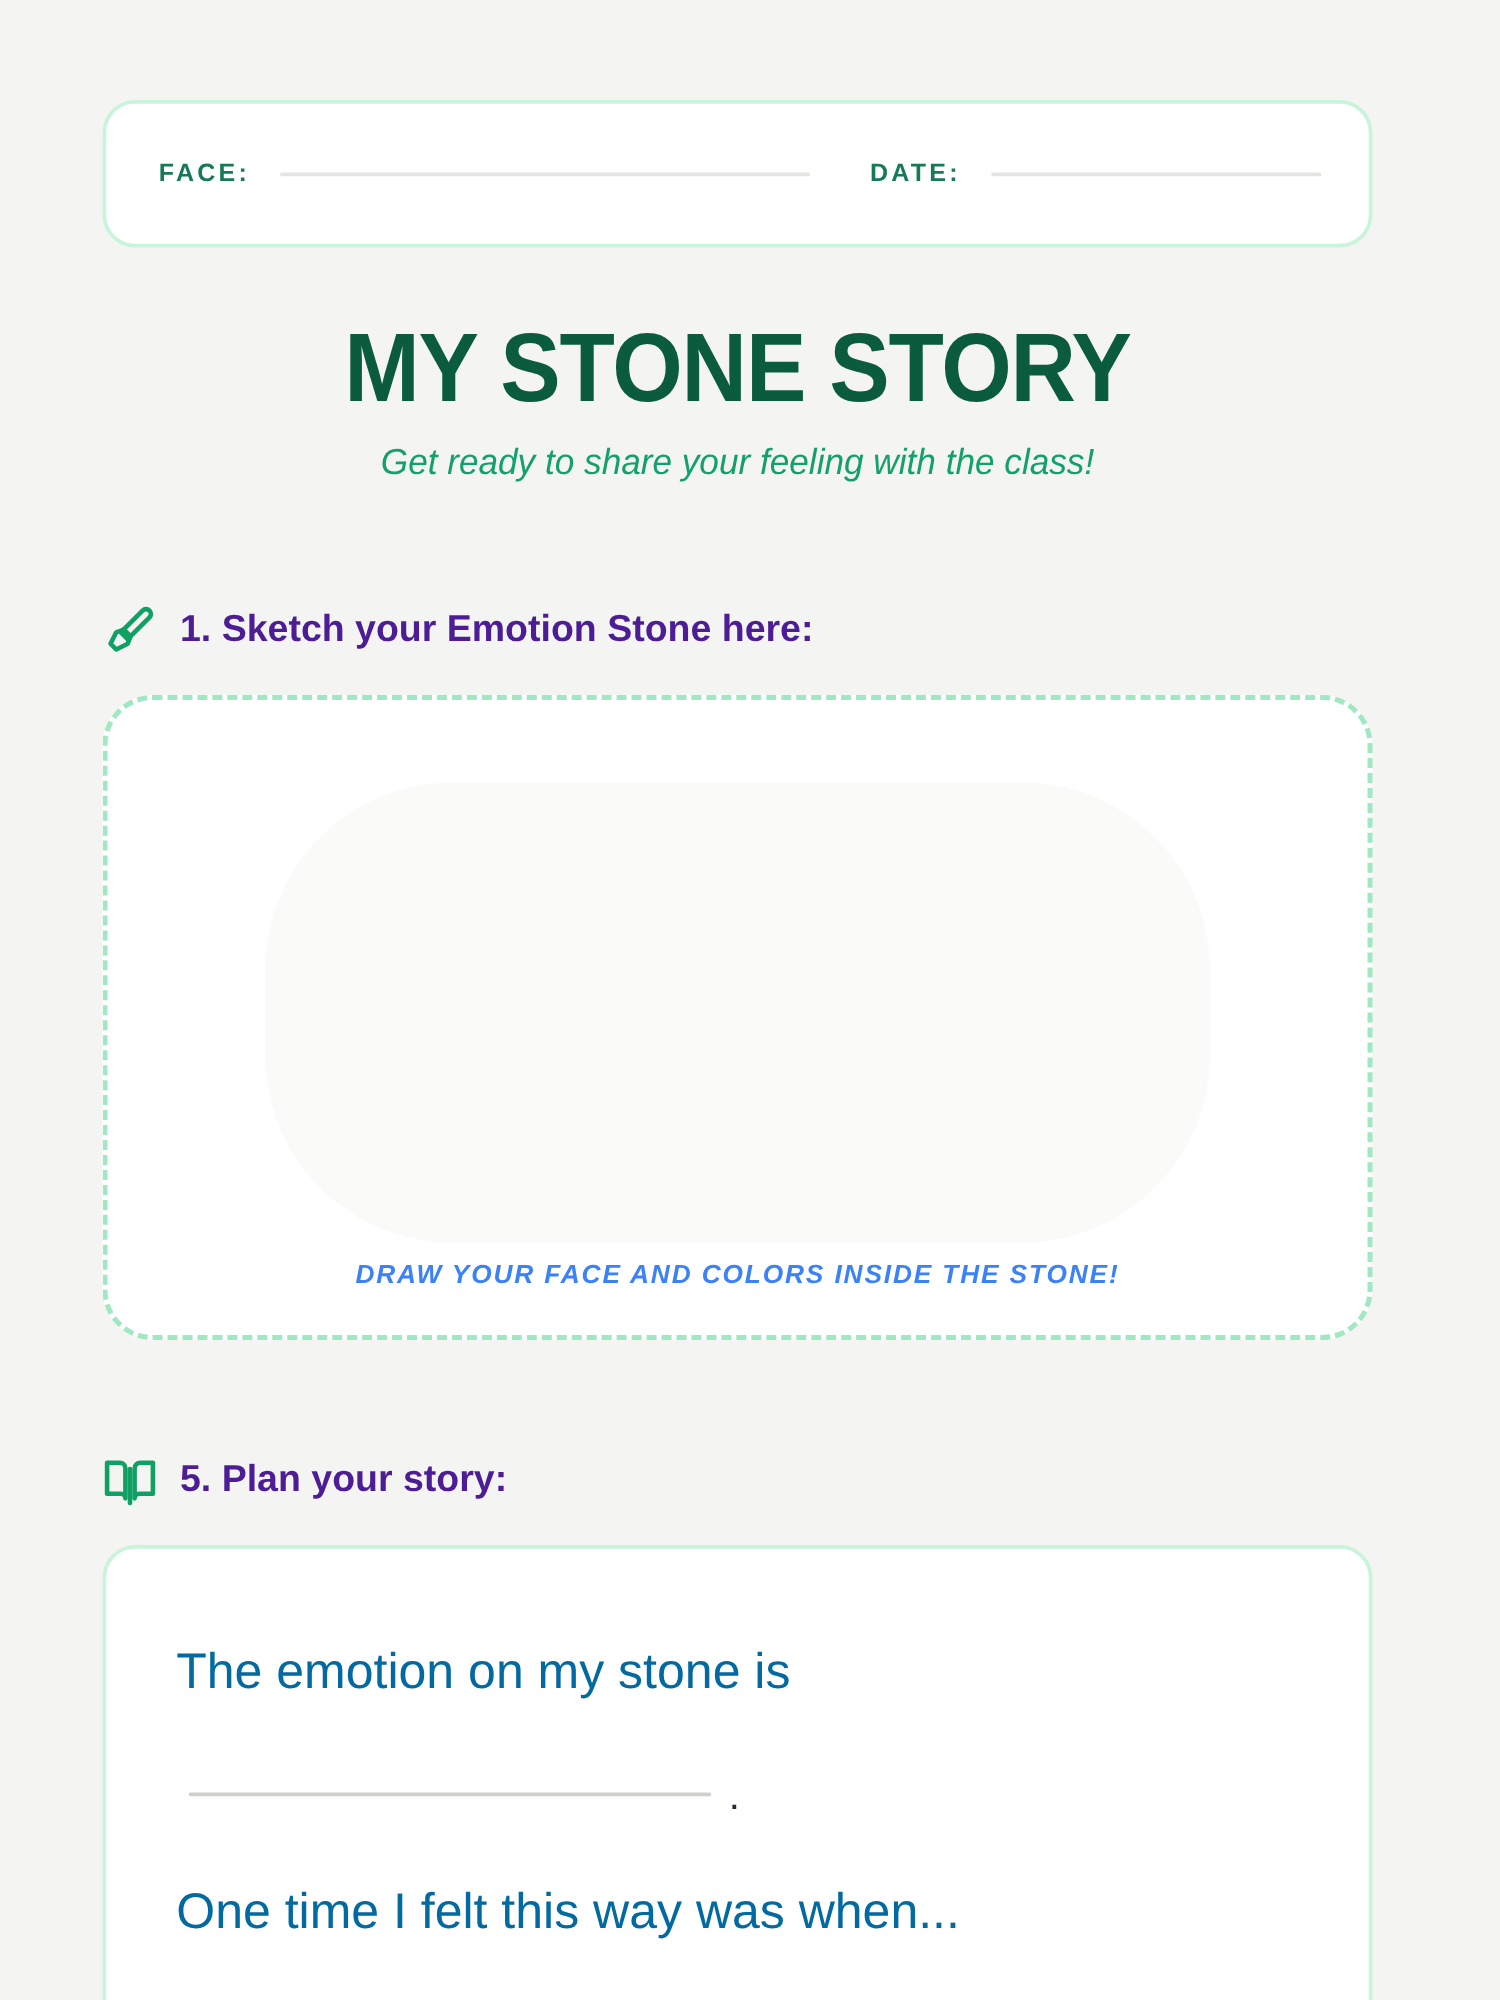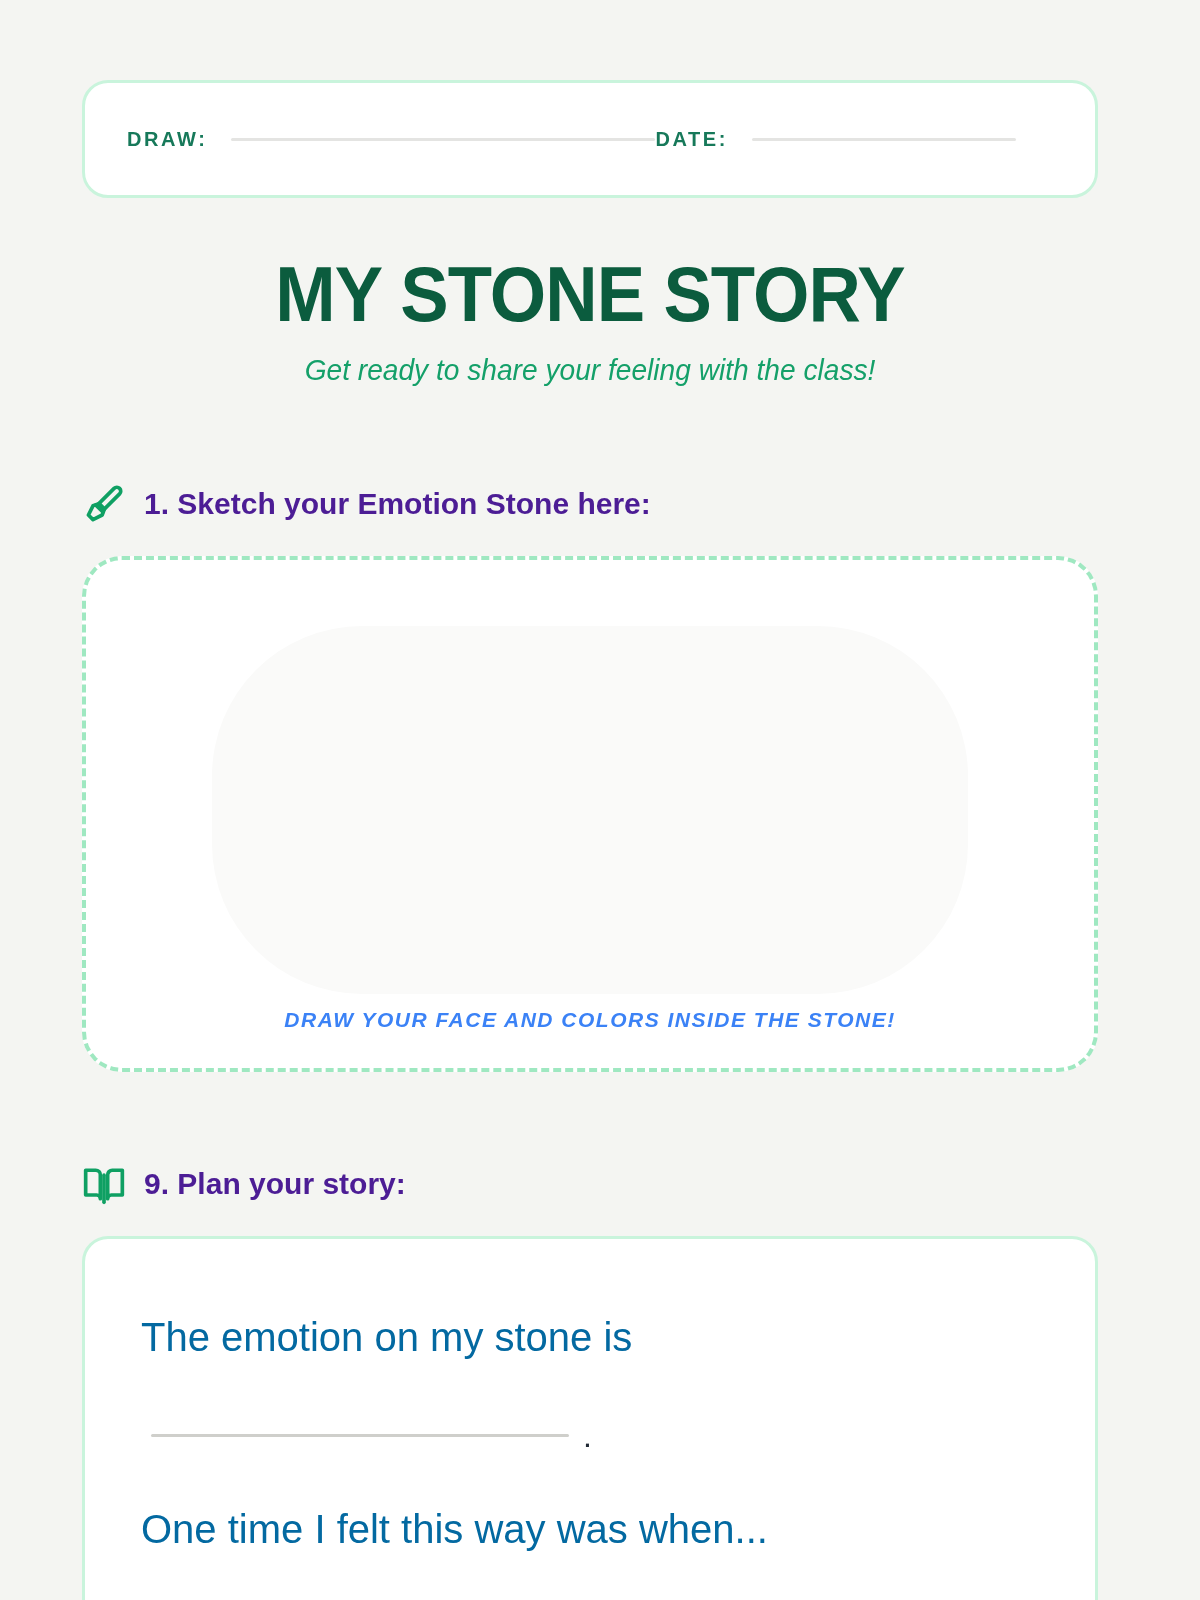--- a/index.html
+++ b/index.html
@@ -33,21 +33,21 @@
     border: 3px solid #c9f4dc;
     border-radius: 26px;
     display: flex;
     align-items: center;
   }
   .meta-field {
     display: flex;
     align-items: center;
   }
   .meta-field.name { margin-left: 42px; }
-  .meta-field.date { }
+  .meta-field.date { margin-left: 48px; }
 
   .meta-label {
     font-size: 20px;
     font-weight: bold;
     letter-spacing: 2.6px;
     color: #17795a;
     white-space: nowrap;
   }
   .meta-rule {
     height: 3px;
@@ -186,21 +186,21 @@
     margin-top: 62px;
   }
 </style>
 </head>
 <body>
 
 <div class="page">
 
   <div class="meta-card">
     <div class="meta-field name">
-      <span class="meta-label">DRAW:</span>
+      <span class="meta-label">FACE:</span>
       <span class="meta-rule name-rule"></span>
     </div>
     <div class="meta-field date">
       <span class="meta-label">DATE:</span>
       <span class="meta-rule date-rule"></span>
     </div>
   </div>
 
   <div class="title-block">
     <h1 class="worksheet-title">MY STONE STORY</h1>
@@ -220,21 +220,21 @@
     <div class="stone-ghost"></div>
     <div class="sketch-hint">DRAW YOUR FACE AND COLORS INSIDE THE STONE!</div>
   </div>
 
   <div class="section-heading" id="heading-plan">
     <svg class="sec-icon" viewBox="0 0 24 24" fill="none" stroke="#0fa063" stroke-width="2" stroke-linecap="round" stroke-linejoin="round">
       <path d="M2 4.5h5.5A2.5 2.5 0 0 1 10 7v13a2 2 0 0 0-2-2H2z"></path>
       <path d="M22 4.5h-5.5A2.5 2.5 0 0 0 14 7v13a2 2 0 0 1 2-2h6z"></path>
       <path d="M12 7.2V22"></path>
     </svg>
-    <span class="sec-text">9. Plan your story:</span>
+    <span class="sec-text">5. Plan your story:</span>
   </div>
 
   <div class="story-card">
     <div class="prompt-line">The emotion on my stone is</div>
     <div class="fill-row">
       <span class="fill-blank"></span>
       <span class="fill-period">.</span>
     </div>
     <div class="prompt-line second">One time I felt this way was when...</div>
   </div>

